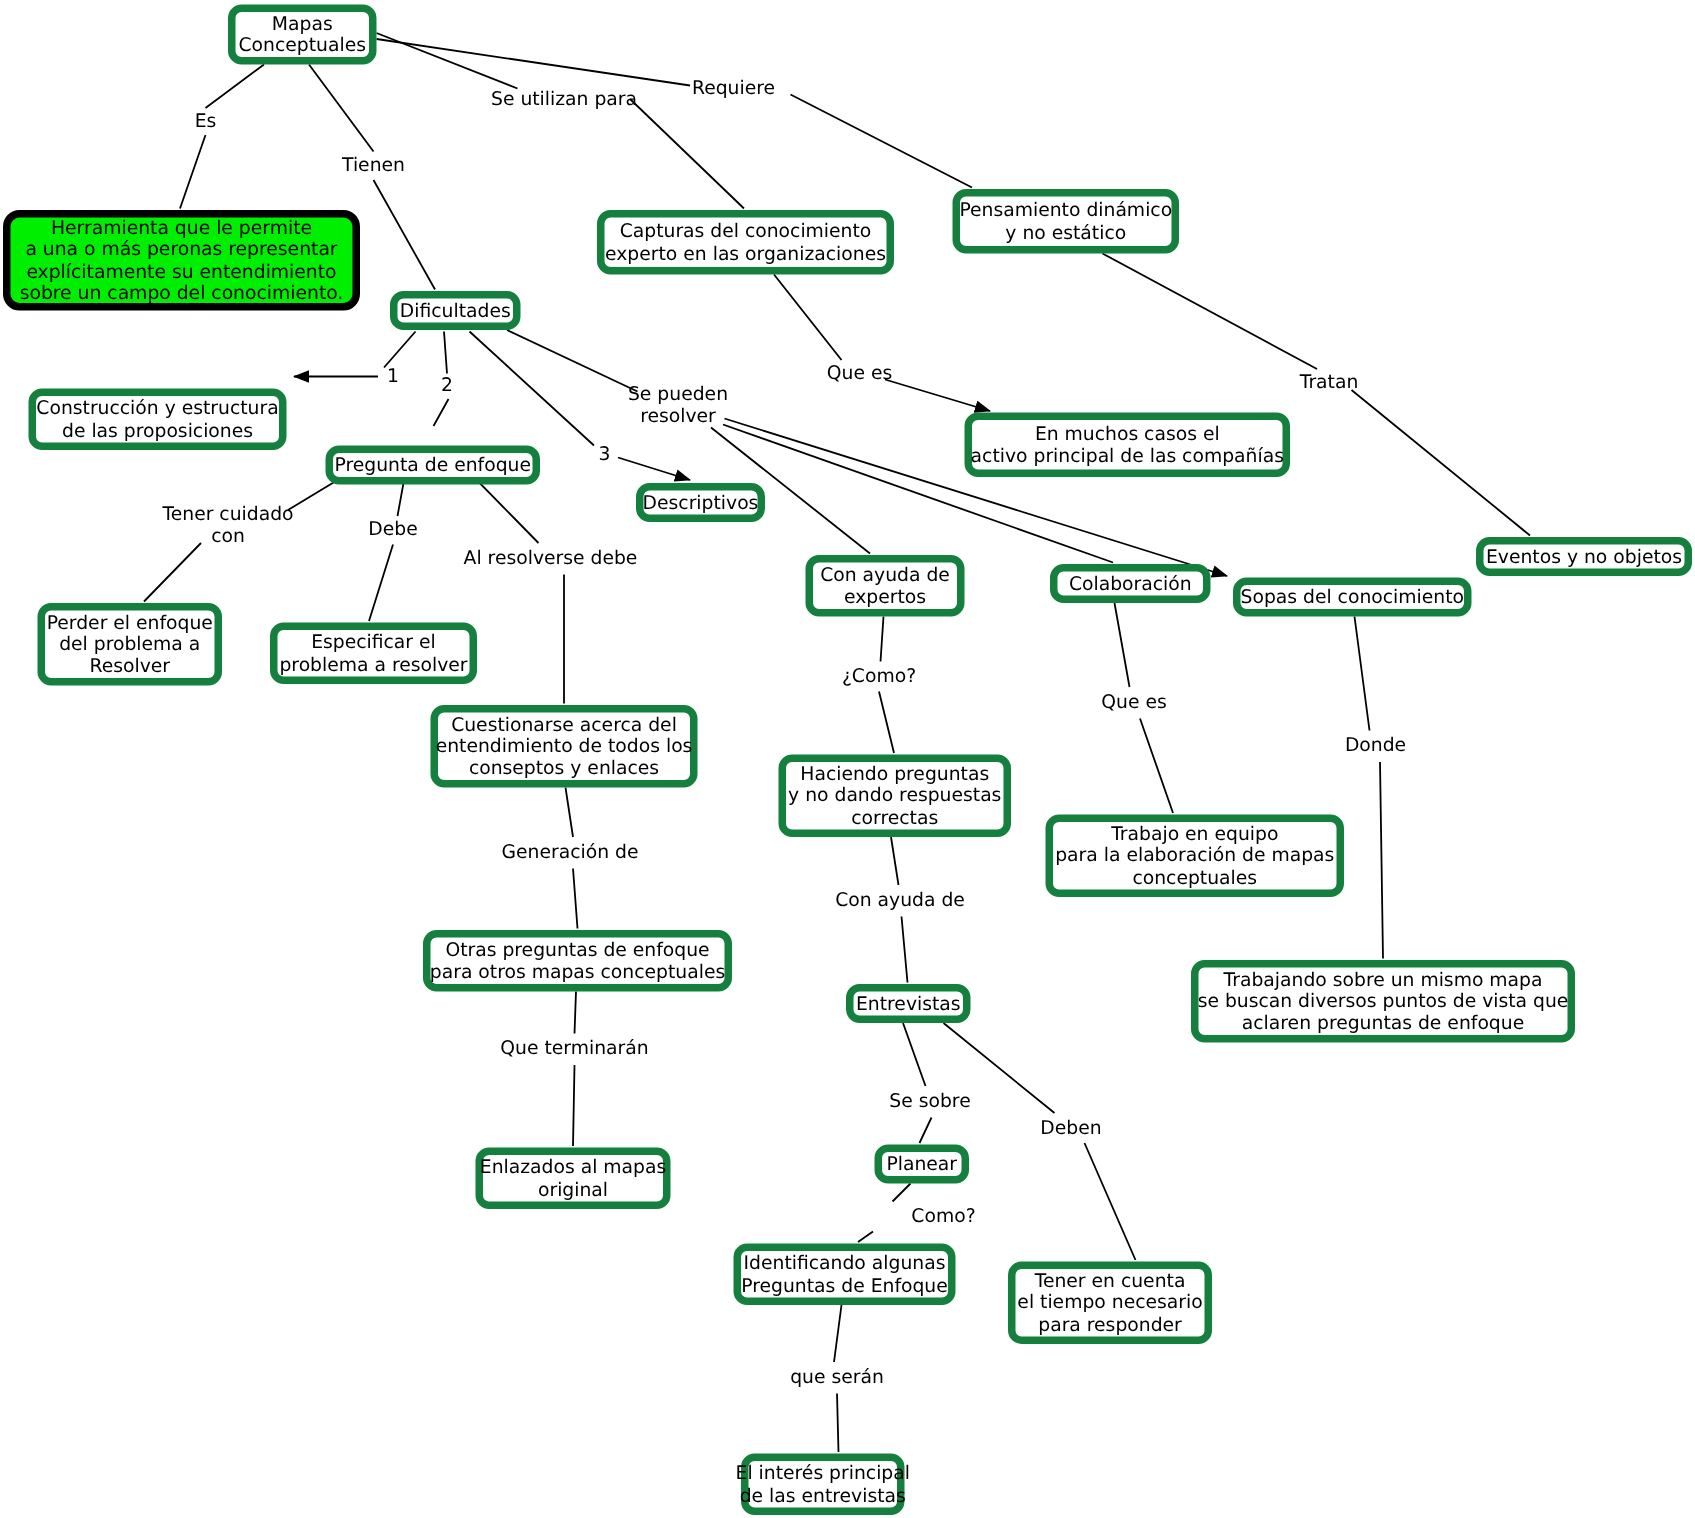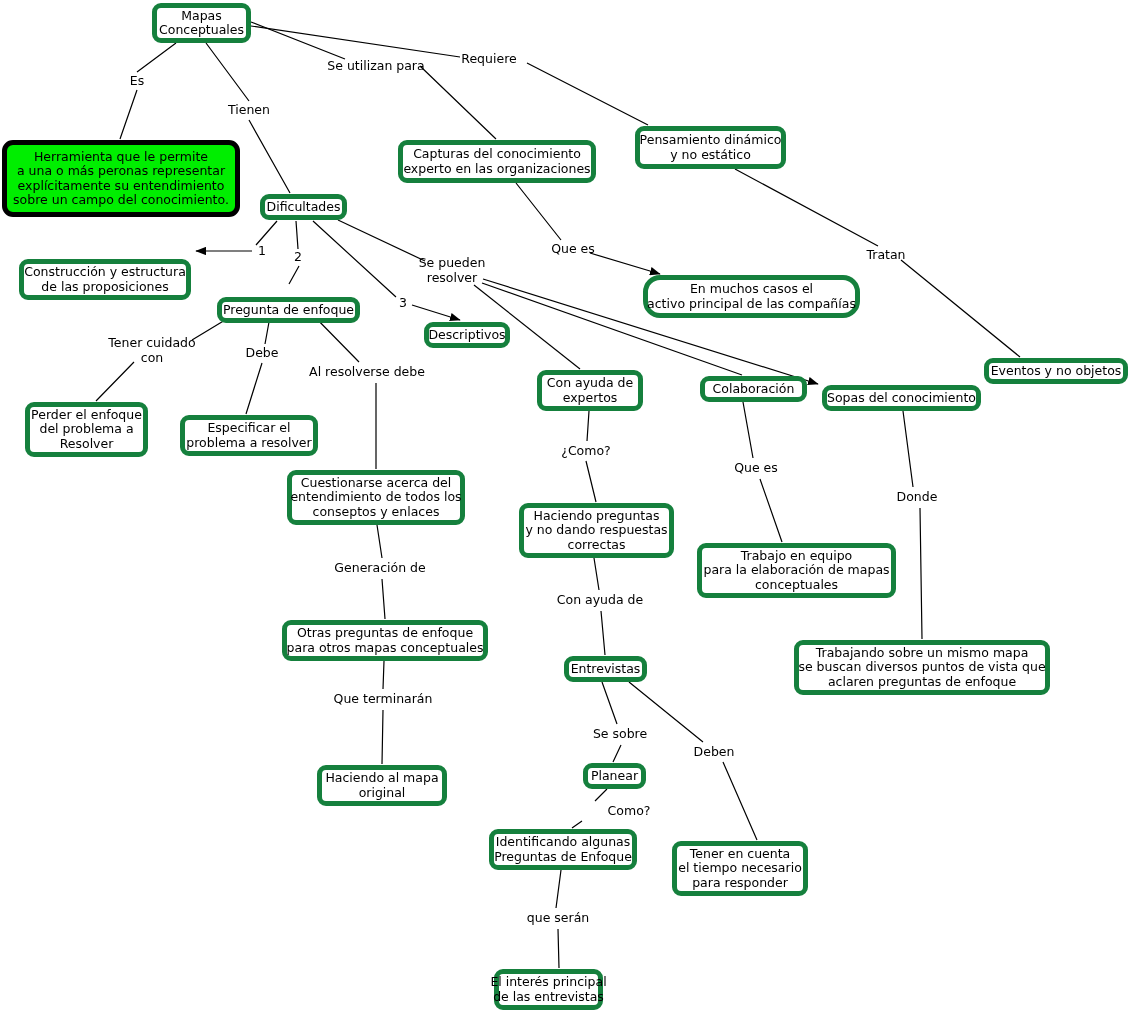--- a/index.html
+++ b/index.html
@@ -94,34 +94,34 @@
         <path d="M 384,661 L 383,689 M 383,710 L 382,764" fill="none" stroke="#000000" stroke-width="1.2"></path>
         <path d="M 602,682 L 617,724 M 621,745 L 613,762" fill="none" stroke="#000000" stroke-width="1.2"></path>
         <path d="M 629,682 L 703,742 M 723,762 L 757,840" fill="none" stroke="#000000" stroke-width="1.2"></path>
         <path d="M 607,789 L 595,801 M 582,821 L 572,828" fill="none" stroke="#000000" stroke-width="1.2"></path>
         <path d="M 561,870 L 556,908 M 558,929 L 559,968" fill="none" stroke="#000000" stroke-width="1.2"></path>
       </g>
   </svg>
   <div id="node-layer">
       <div class="node" style="left: 152px; top: 3px; width: 99px; height: 40px;">Mapas
 Conceptuales</div>
-      <div class="node green" style="left: 2px; top: 140px; width: 238px; height: 77px;">Herramienta que le permite
+      <div class="node green" style="left: 2px; top: 140px; width: 238px; height: 67px;">Herramienta que le permite
 a una o más peronas representar
 explícitamente su entendimiento
 sobre un campo del conocimiento.</div>
       <div class="node" style="left: 260px; top: 194px; width: 87px; height: 26px;">Dificultades</div>
       <div class="node" style="left: 398px; top: 140px; width: 198px; height: 43px;">Capturas del conocimiento
 experto en las organizaciones</div>
       <div class="node" style="left: 635px; top: 126px; width: 151px; height: 43px;">Pensamiento dinámico
 y no estático</div>
       <div class="node" style="left: 19px; top: 259px; width: 172px; height: 41px;">Construcción y estructura
 de las proposiciones</div>
       <div class="node" style="left: 217px; top: 285px; width: 143px; height: 26px; margin-top: 12px;">Pregunta de enfoque</div>
       <div class="node" style="left: 424px; top: 322px; width: 86px; height: 26px;">Descriptivos</div>
-      <div class="node" style="left: 643px; top: 275px; width: 217px; height: 43px; border-radius: 17px;">En muchos casos el
+      <div class="node" style="left: 643px; top: 275px; width: 217px; height: 43px;">En muchos casos el
 activo principal de las compañías</div>
       <div class="node" style="left: 984px; top: 358px; width: 144px; height: 26px;">Eventos y no objetos</div>
       <div class="node" style="left: 822px; top: 385px; width: 159px; height: 26px;">Sopas del conocimiento</div>
       <div class="node" style="left: 700px; top: 376px; width: 107px; height: 26px;">Colaboración</div>
       <div class="node" style="left: 537px; top: 370px; width: 106px; height: 41px;">Con ayuda de
 expertos</div>
       <div class="node" style="left: 25px; top: 402px; width: 123px; height: 55px;">Perder el enfoque
 del problema a
 Resolver</div>
       <div class="node" style="left: 180px; top: 415px; width: 138px; height: 41px;">Especificar el
@@ -134,21 +134,21 @@
 correctas</div>
       <div class="node" style="left: 683px; top: 543px; width: 199px; height: 55px; margin-left: 14px;">Trabajo en equipo
 para la elaboración de mapas
 conceptuales</div>
       <div class="node" style="left: 794px; top: 640px; width: 256px; height: 55px;">Trabajando sobre un mismo mapa
 se buscan diversos puntos de vista que
 aclaren preguntas de enfoque</div>
       <div class="node" style="left: 282px; top: 620px; width: 206px; height: 41px;">Otras preguntas de enfoque
 para otros mapas conceptuales</div>
       <div class="node" style="left: 564px; top: 656px; width: 83px; height: 26px;">Entrevistas</div>
-      <div class="node" style="left: 317px; top: 765px; width: 130px; height: 41px;">Haciendo al mapa
+      <div class="node" style="left: 317px; top: 765px; width: 130px; height: 41px;">Enlazados al mapas
 original</div>
       <div class="node" style="left: 583px; top: 763px; width: 63px; height: 26px;">Planear</div>
       <div class="node" style="left: 672px; top: 841px; width: 136px; height: 55px;">Tener en cuenta
 el tiempo necesario
 para responder</div>
       <div class="node" style="left: 489px; top: 829px; width: 148px; height: 41px;">Identificando algunas
 Preguntas de Enfoque</div>
       <div class="node" style="left: 494px; top: 969px; width: 109px; height: 41px;">El interés principal
 de las entrevistas</div>
     </div>

